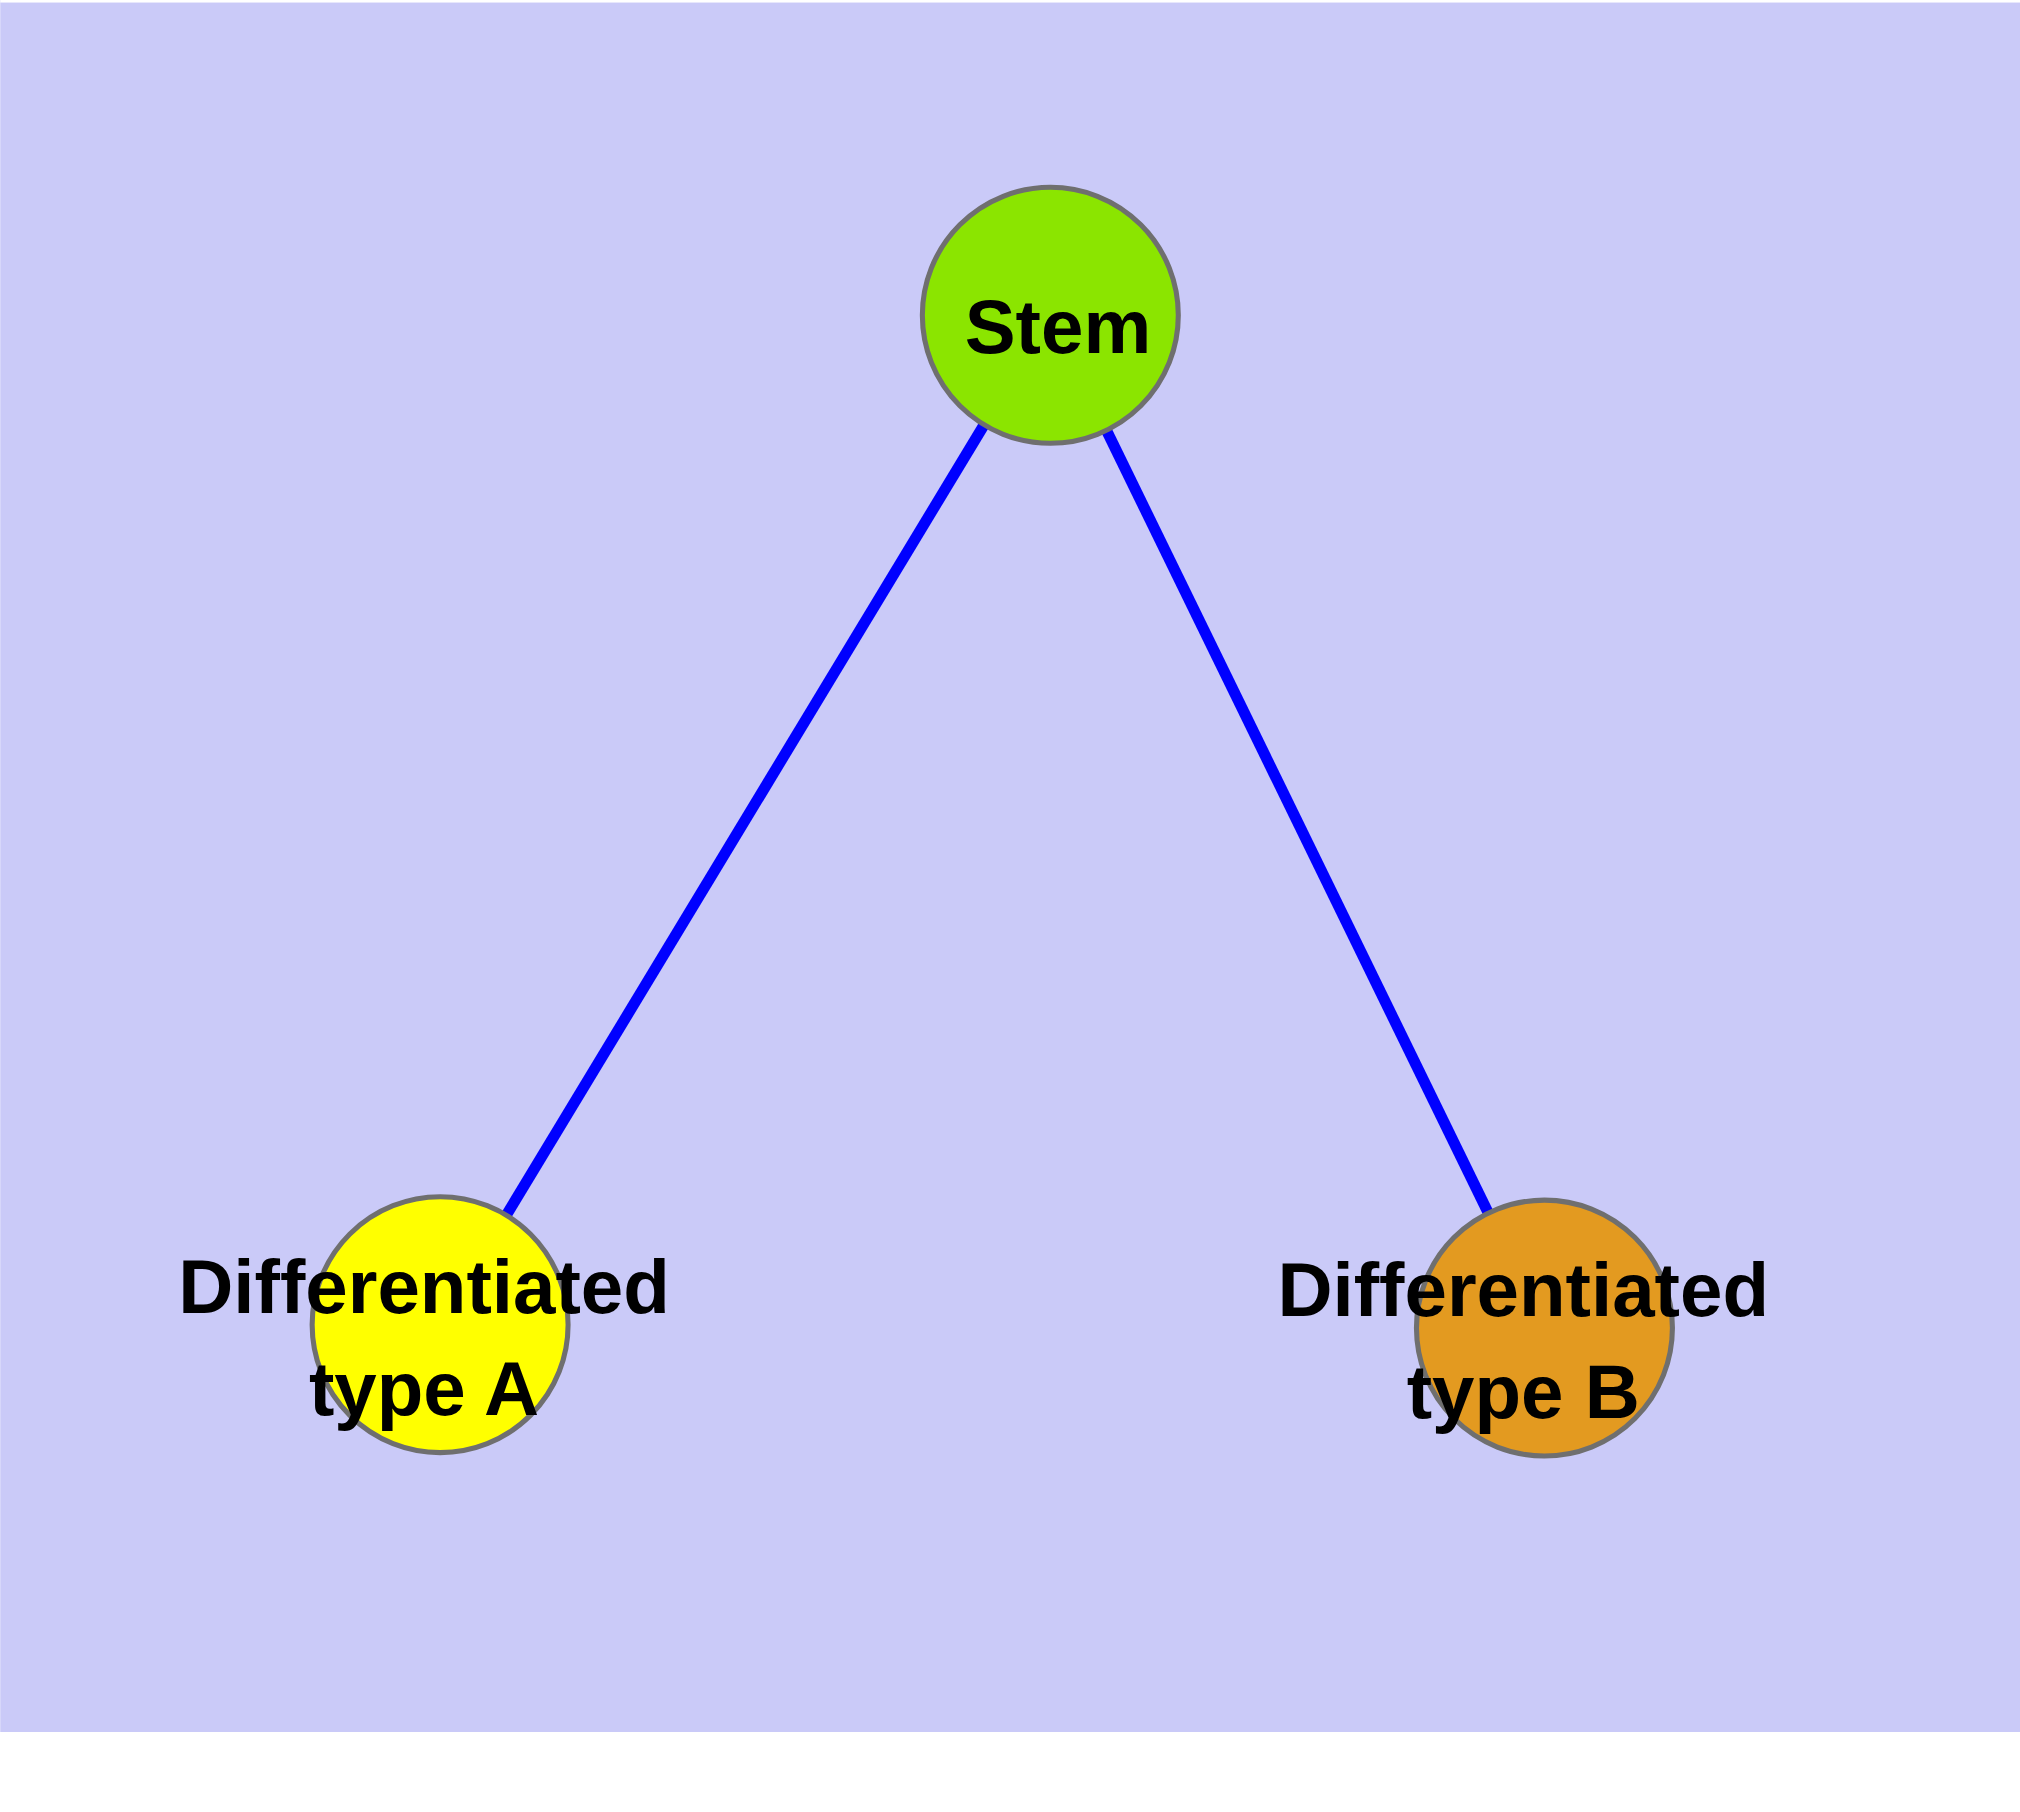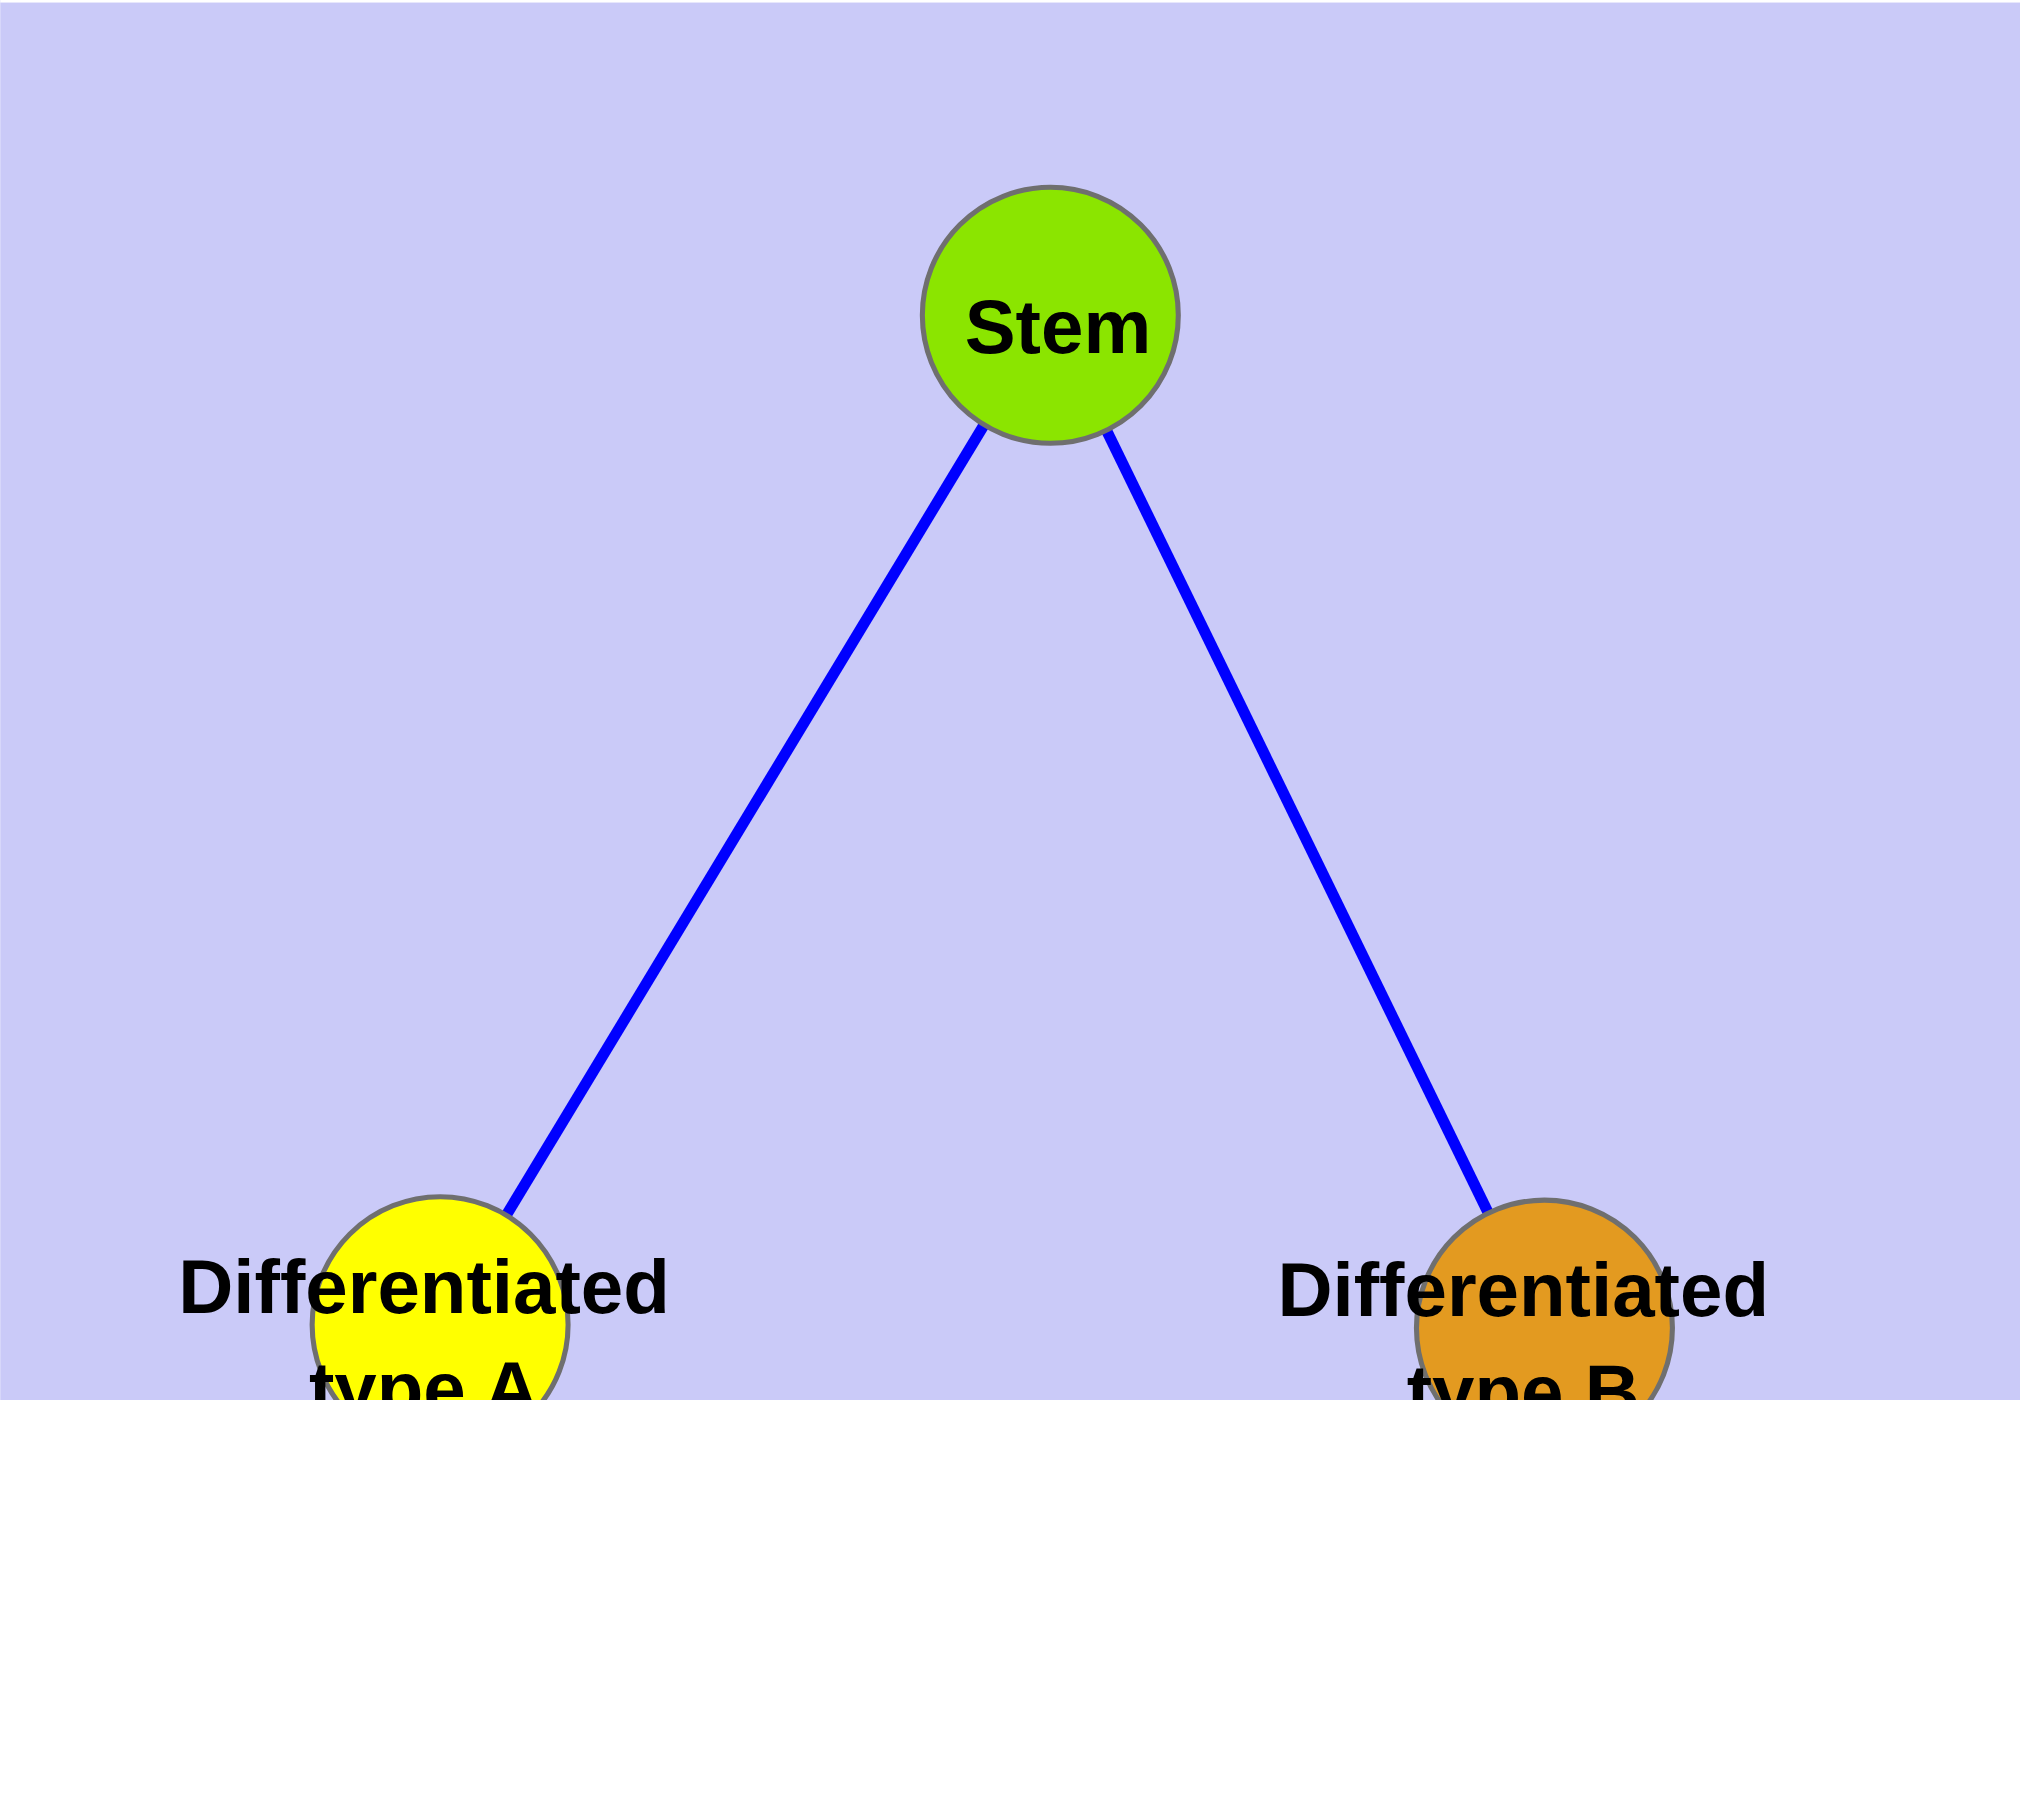--- a/index.html
+++ b/index.html
@@ -3,21 +3,21 @@
 <meta charset="utf-8">
 <style>
   html, body {
     margin: 0;
     padding: 0;
     background: #ffffff;
   }
   .canvas-wrap {
     position: relative;
     width: 2021px;
-    height: 1400px;
+    height: 1732px;
     overflow: hidden;
   }
   svg {
     display: block;
   }
   .node-label {
     font-family: "Liberation Sans", sans-serif;
     font-weight: bold;
     fill: #000000;
     text-anchor: middle;

